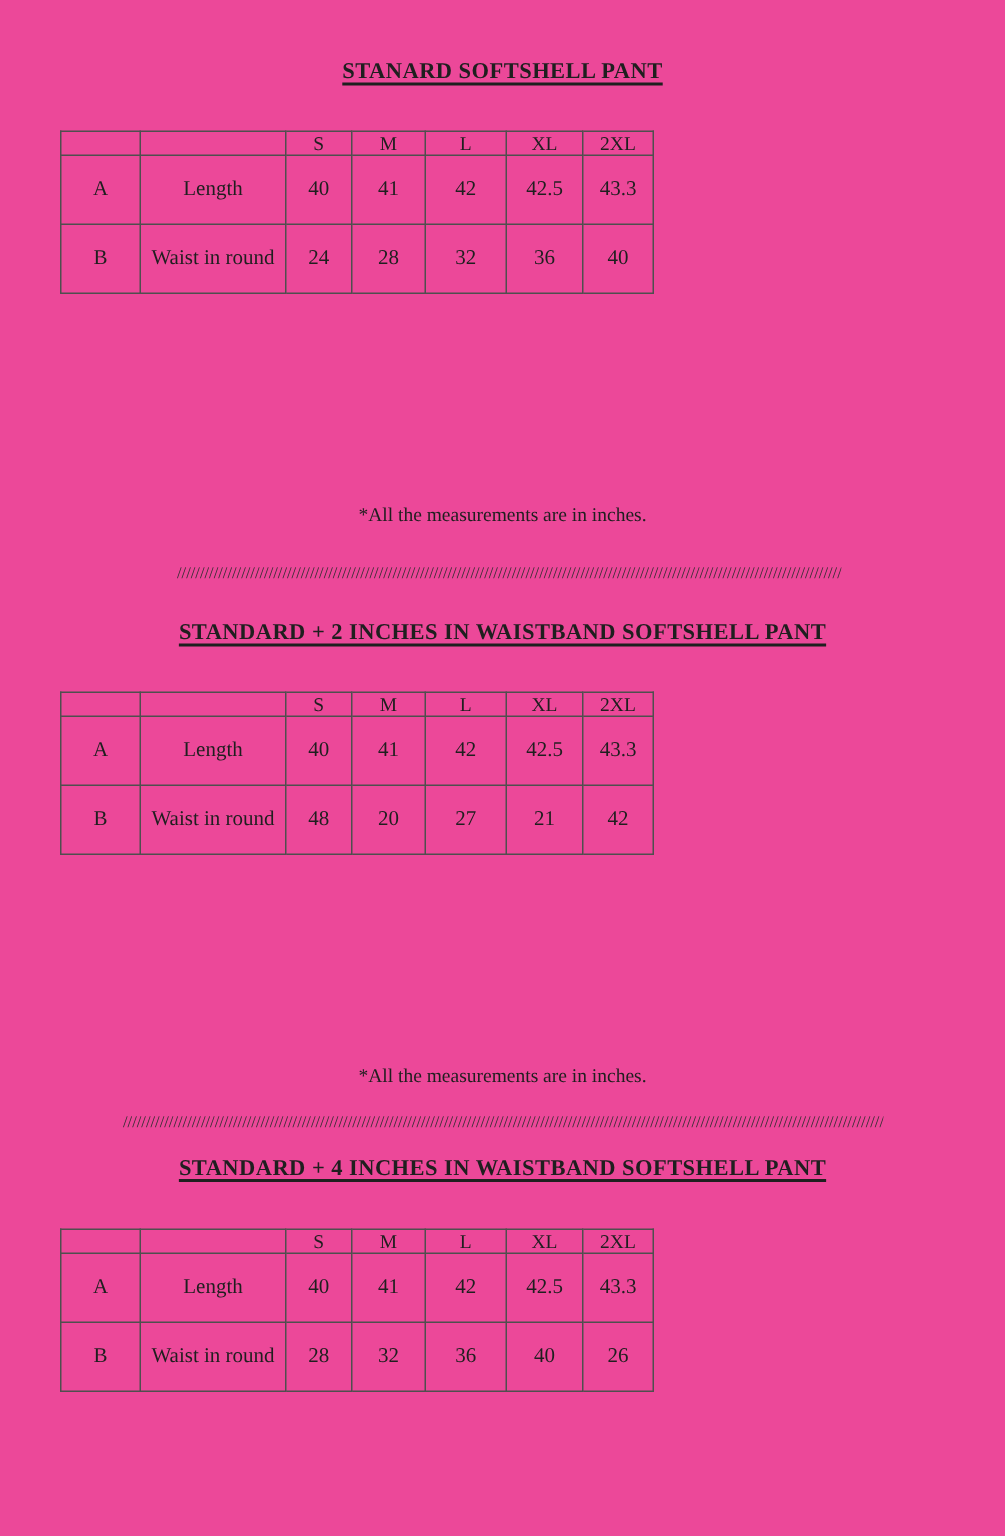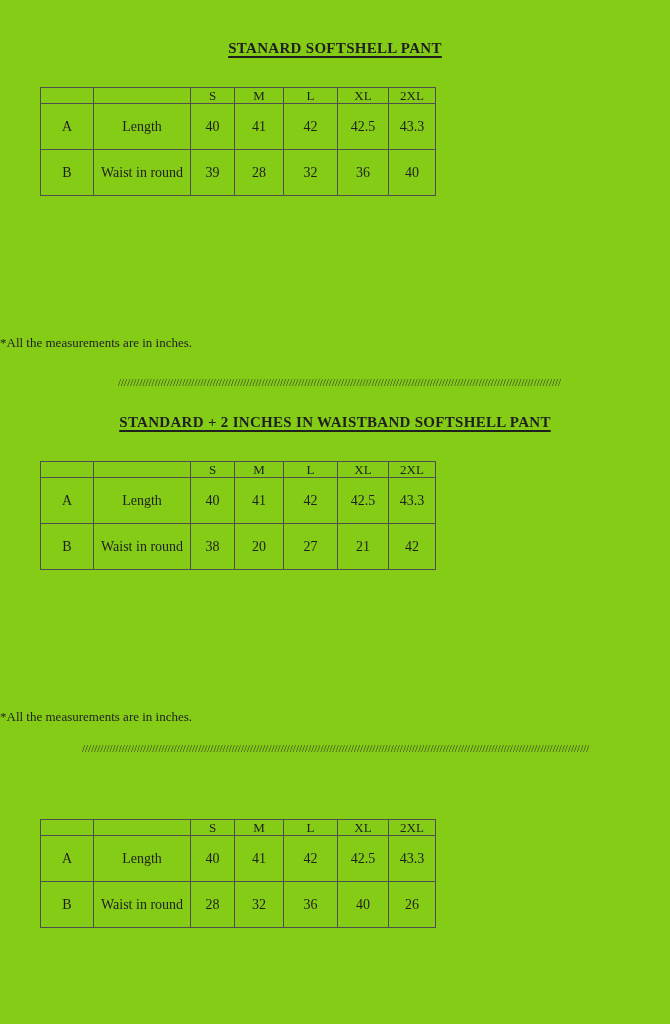--- a/index.html
+++ b/index.html
@@ -2,21 +2,21 @@
 <html><head>
 <meta charset="utf-8">
 <style>
   * { margin: 0; padding: 0; box-sizing: border-box; }
   html, body { background: #ffffff; }
   .page {
     position: relative;
     width: 670px;
     height: 1024px;
     margin: 0 auto;
-    background: #84cc16;
+    background: #ec4899;
     color: #1f1f1f;
     font-family: "Liberation Serif", serif;
     overflow: hidden;
   }
   .section-title {
     position: absolute;
     left: 0;
     width: 670px;
     text-align: center;
     font-size: 15px;
@@ -50,21 +50,21 @@
     overflow: hidden;
     white-space: nowrap;
   }
   .size-table tr.hdr td { height: 16px; font-size: 13px; line-height: 15px; }
   .size-table tr.data td { height: 46px; }
 
   .note {
     position: absolute;
     left: 0;
     width: 670px;
-    text-align: left;
+    text-align: center;
     font-size: 13px;
     color: #1f1f1f;
     white-space: nowrap;
   }
   #note-1 { top: 335px; }
   #note-2 { top: 709px; }
 
   .divider {
     position: absolute;
     font-size: 11px;
@@ -109,21 +109,21 @@
         <td>Length</td>
         <td>40</td>
         <td>41</td>
         <td>42</td>
         <td>42.5</td>
         <td>43.3</td>
       </tr>
       <tr class="data">
         <td>B</td>
         <td>Waist in round</td>
-        <td>39</td>
+        <td>24</td>
         <td>28</td>
         <td>32</td>
         <td>36</td>
         <td>40</td>
       </tr>
     </tbody>
   </table>
 
   <div id="note-1" class="note">*All the measurements are in inches.</div>
   <div id="divider-1" class="divider">/////////////////////////////////////////////////////////////////////////////////////////////////////////////////////////////////////////////////</div>
@@ -155,32 +155,33 @@
         <td>Length</td>
         <td>40</td>
         <td>41</td>
         <td>42</td>
         <td>42.5</td>
         <td>43.3</td>
       </tr>
       <tr class="data">
         <td>B</td>
         <td>Waist in round</td>
-        <td>38</td>
+        <td>48</td>
         <td>20</td>
         <td>27</td>
         <td>21</td>
         <td>42</td>
       </tr>
     </tbody>
   </table>
 
   <div id="note-2" class="note">*All the measurements are in inches.</div>
   <div id="divider-2" class="divider">//////////////////////////////////////////////////////////////////////////////////////////////////////////////////////////////////////////////////////////////////////</div>
 
+  <div id="title-3" class="section-title">STANDARD + 4 INCHES IN WAISTBAND SOFTSHELL PANT</div>
 
   <table id="table-3" class="size-table">
     <colgroup>
       <col style="width:53px">
         <col style="width:97px">
         <col style="width:44px">
         <col style="width:49px">
         <col style="width:54px">
         <col style="width:51px">
         <col style="width:47px">

